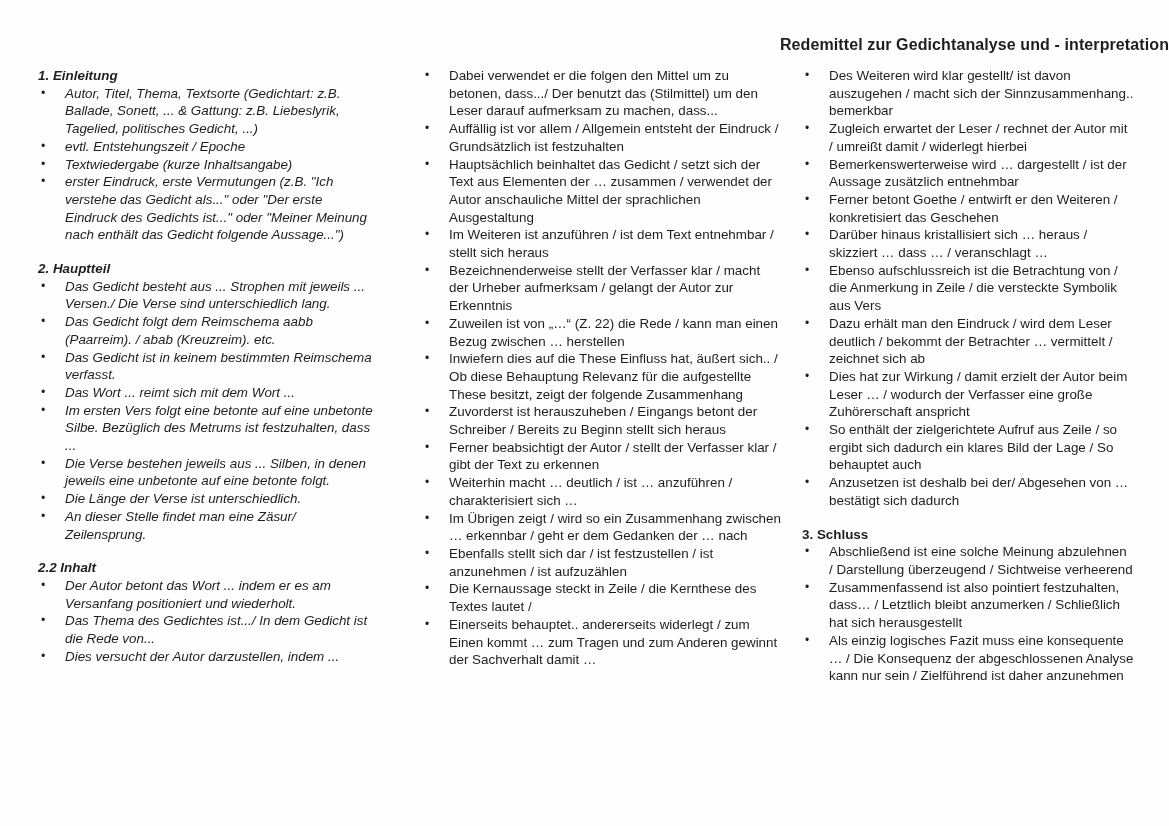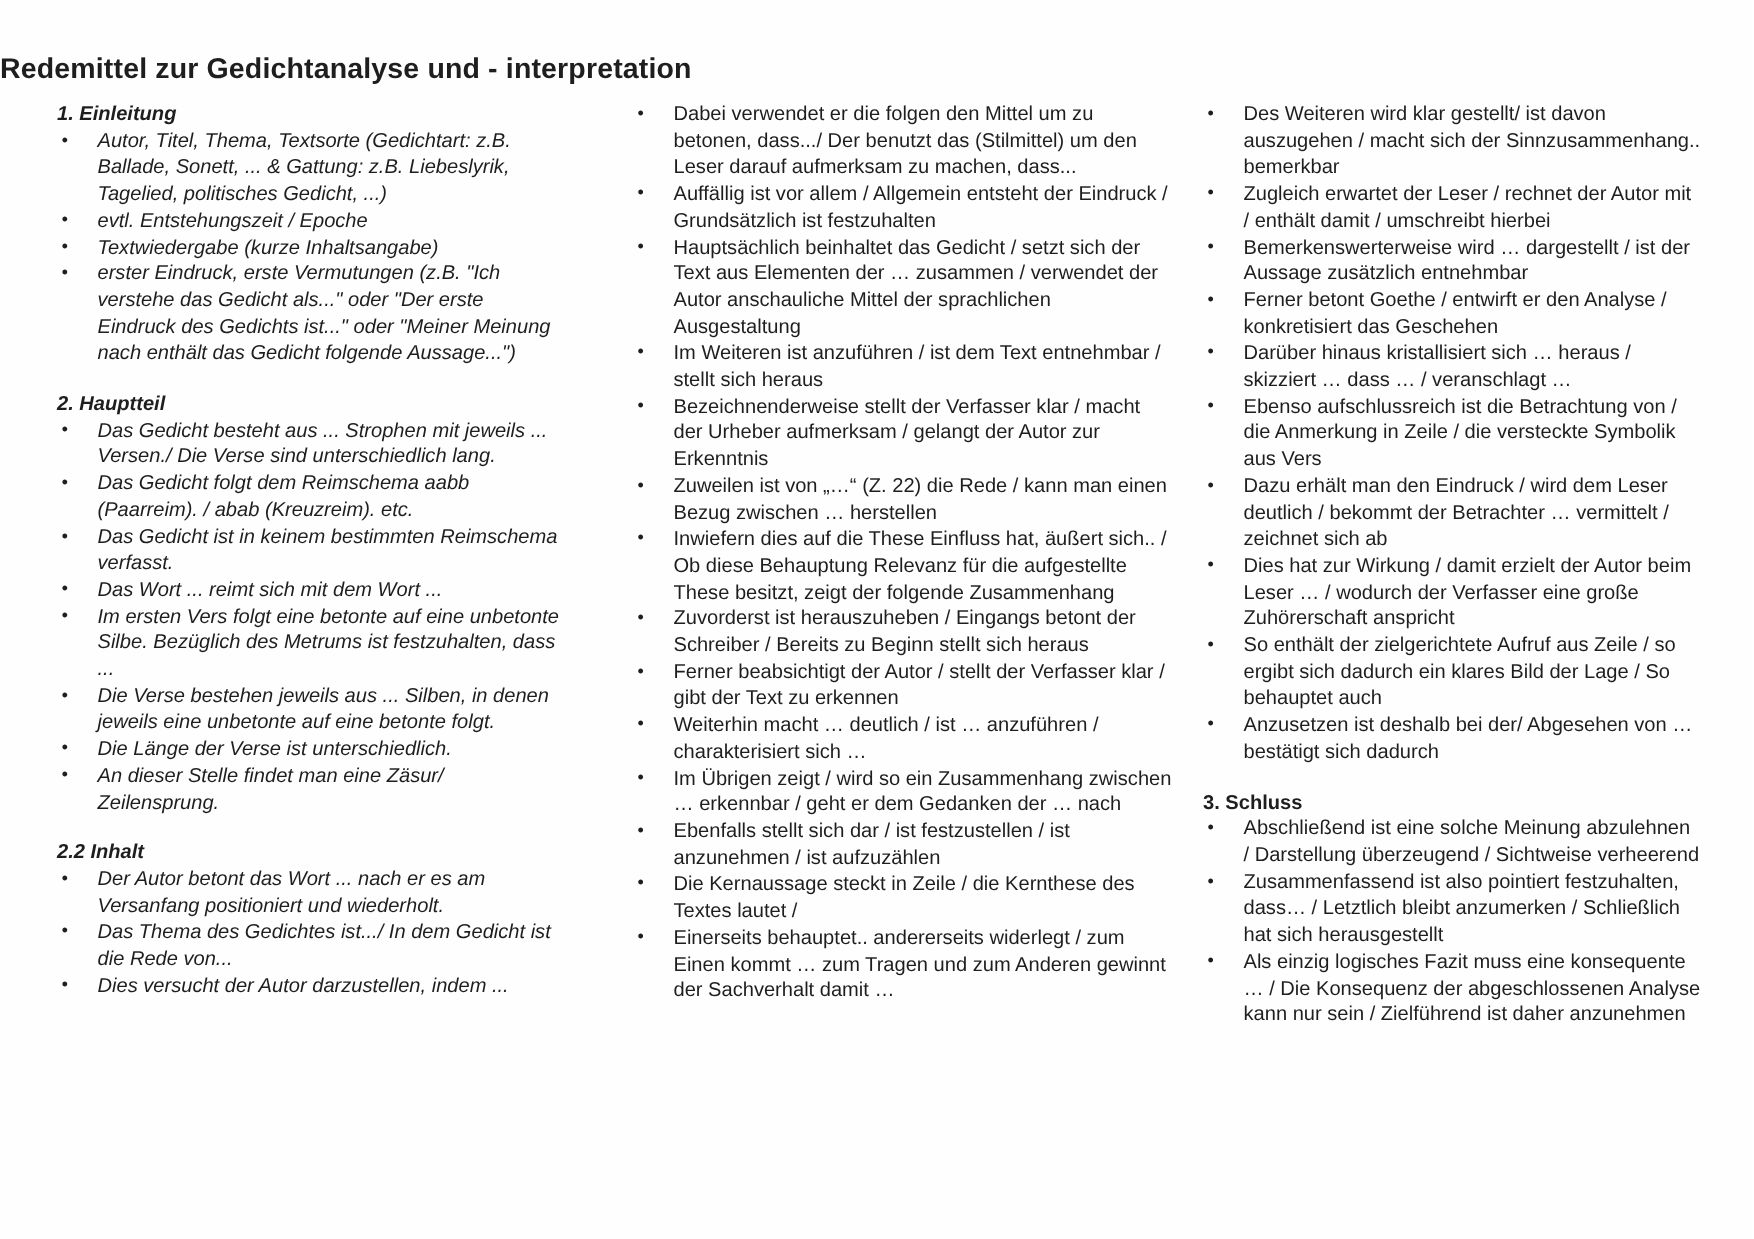--- a/index.html
+++ b/index.html
@@ -14,22 +14,22 @@
     background: #fefefe;
     font-family: "Liberation Sans", "DejaVu Sans", sans-serif;
     color: #1e1e1e;
     overflow: hidden;
   }
   .doc-title {
     position: absolute;
     top: 36px;
     left: 0;
     width: 100%;
-    text-align: left;
-    font-size: 19px;
+    text-align: right;
+    font-size: 16px;
     font-weight: bold;
     letter-spacing: 0.1px;
   }
   .col {
     position: absolute;
     top: 67px;
     font-size: 13.4px;
     line-height: 17.7px;
   }
   .col-1 { left: 38px;  width: 336px; font-style: italic; }
@@ -111,21 +111,21 @@
         <span class="bullet-text">Die Länge der Verse ist unterschiedlich.</span>
       </div>
       <div class="bullet-item">
         <span class="bullet-marker">•</span>
         <span class="bullet-text">An dieser Stelle findet man eine Zäsur/ Zeilensprung.</span>
       </div>
       <div class="spacer"></div>
       <div class="section-heading">2.2 Inhalt</div>
       <div class="bullet-item">
         <span class="bullet-marker">•</span>
-        <span class="bullet-text">Der Autor betont das Wort ... nach er es am Versanfang positioniert und wiederholt.</span>
+        <span class="bullet-text">Der Autor betont das Wort ... indem er es am Versanfang positioniert und wiederholt.</span>
       </div>
       <div class="bullet-item">
         <span class="bullet-marker">•</span>
         <span class="bullet-text">Das Thema des Gedichtes ist.../ In dem Gedicht ist die Rede von...</span>
       </div>
       <div class="bullet-item">
         <span class="bullet-marker">•</span>
         <span class="bullet-text">Dies versucht der Autor darzustellen, indem ...</span>
       </div>
     </div>
@@ -187,29 +187,29 @@
         <span class="bullet-text">Einerseits behauptet.. andererseits widerlegt / zum Einen kommt … zum Tragen und zum Anderen gewinnt der Sachverhalt damit …</span>
       </div>
     </div>
   <div class="col col-3">
       <div class="bullet-item">
         <span class="bullet-marker">•</span>
         <span class="bullet-text">Des Weiteren wird klar gestellt/ ist davon auszugehen / macht sich der Sinnzusammenhang.. bemerkbar</span>
       </div>
       <div class="bullet-item">
         <span class="bullet-marker">•</span>
-        <span class="bullet-text">Zugleich erwartet der Leser / rechnet der Autor mit / enthält damit / umschreibt hierbei</span>
+        <span class="bullet-text">Zugleich erwartet der Leser / rechnet der Autor mit / umreißt damit / widerlegt hierbei</span>
       </div>
       <div class="bullet-item">
         <span class="bullet-marker">•</span>
         <span class="bullet-text">Bemerkenswerterweise wird … dargestellt / ist der Aussage zusätzlich entnehmbar</span>
       </div>
       <div class="bullet-item">
         <span class="bullet-marker">•</span>
-        <span class="bullet-text">Ferner betont Goethe / entwirft er den Analyse / konkretisiert das Geschehen</span>
+        <span class="bullet-text">Ferner betont Goethe / entwirft er den Weiteren / konkretisiert das Geschehen</span>
       </div>
       <div class="bullet-item">
         <span class="bullet-marker">•</span>
         <span class="bullet-text">Darüber hinaus kristallisiert sich … heraus / skizziert … dass … / veranschlagt …</span>
       </div>
       <div class="bullet-item">
         <span class="bullet-marker">•</span>
         <span class="bullet-text">Ebenso aufschlussreich ist die Betrachtung von / die Anmerkung in Zeile / die versteckte Symbolik aus Vers</span>
       </div>
       <div class="bullet-item">

